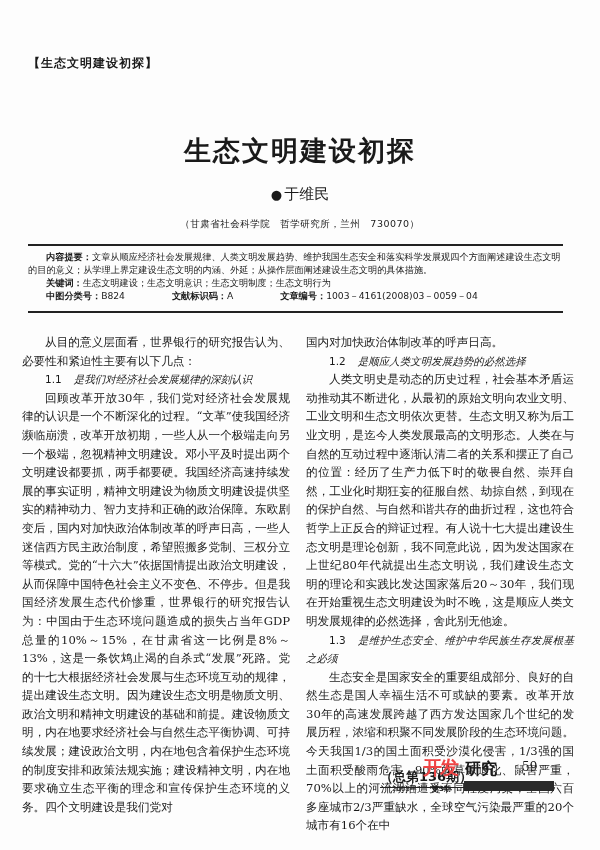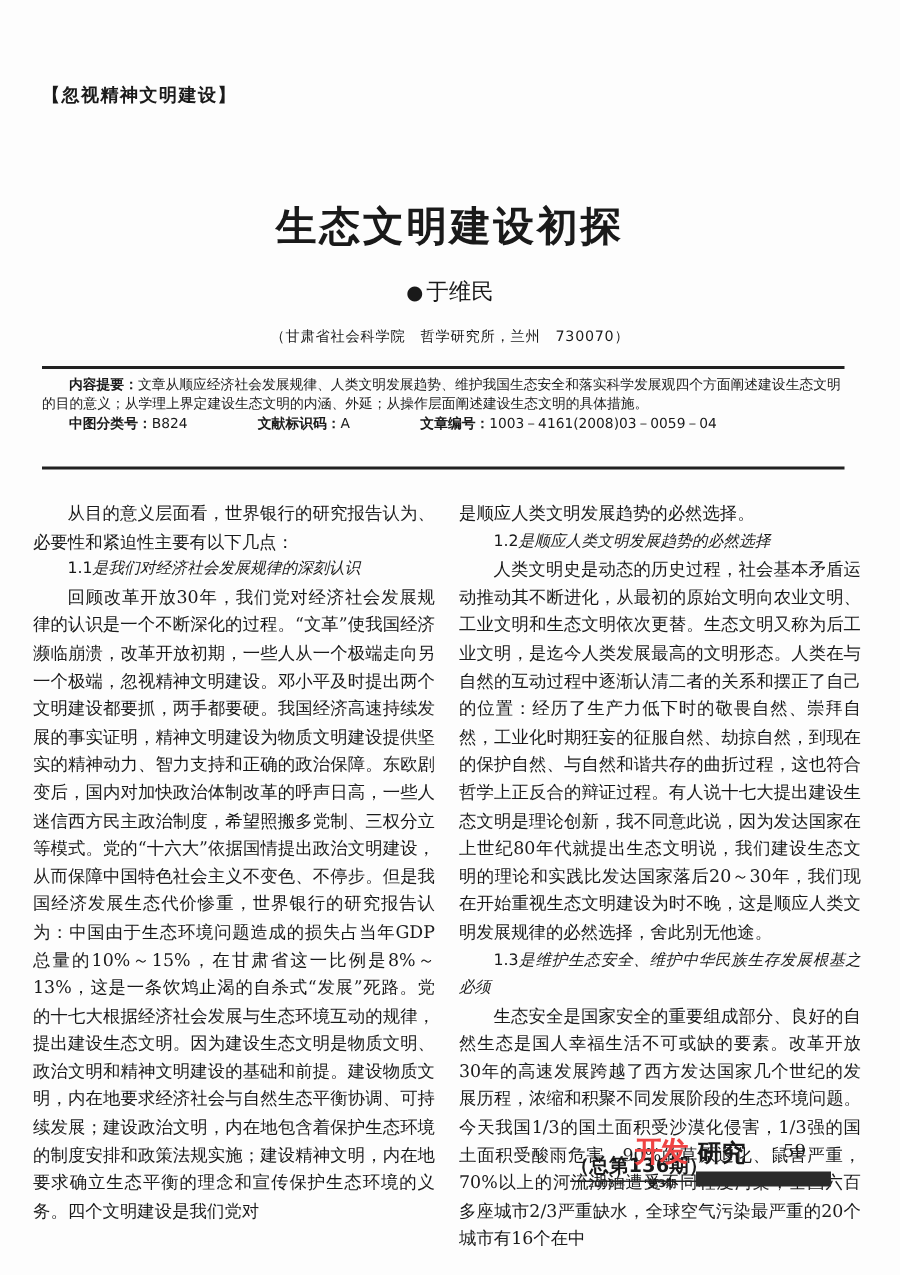--- a/index.html
+++ b/index.html
@@ -36,69 +36,70 @@
   .abstract-block b { font-weight: bold; }
   .meta-row span { margin-right: 22px; }
   .col {
     position: absolute; top: 333px; width: 268px; font-size: 11.6px; line-height: 18.6px;
     text-align: justify; font-family: "DejaVu Serif", serif;
   }
   .col p { margin: 0; text-indent: 23px; }
   .col p.noindent { text-indent: 0; }
   .col .h1 { font-weight: bold; font-family: "DejaVu Sans", sans-serif; font-size: 11px; }
   .col .h2 { font-style: italic; font-family: "DejaVu Sans", sans-serif; font-size: 10.5px; }
-  .col .h2 .num { font-style: normal; }
+  .col .h2 .num { font-style: normal; margin-right: 12px; }
   .left-col { left: 22px; }
   .right-col { left: 306px; }
   .footer {
     position: absolute; left: 380px; top: 755px; width: 190px; height: 40px;
     font-family: "DejaVu Sans", sans-serif;
   }
   .footer .total-issue { position: absolute; left: 0; top: 13px; font-size: 13px; font-weight: bold; border-bottom: 1px solid #222; padding-bottom: 1px; }
   .footer .logo-kai { position: absolute; left: 43px; top: 0; font-size: 19px; font-weight: bold; color: #ef4444; letter-spacing: -2px; }
   .footer .logo-yanjiu { position: absolute; left: 85px; top: 4px; font-size: 16px; font-weight: bold; font-family: "DejaVu Serif", serif; }
   .footer .page-num { position: absolute; left: 142px; top: 5px; font-size: 12px; font-family: "DejaVu Serif", serif; }
   .footer .year { position: absolute; left: 12px; top: 29px; font-size: 7px; }
   .footer .issue { position: absolute; left: 52px; top: 29px; font-size: 7px; font-weight: bold; }
   .footer .dark-bar { position: absolute; left: 84px; top: 26px; width: 90px; height: 10px; background: #2a2a2a; }
 </style>
 </head>
 <body>
 
-<div class="column-tag">【忽视精神文明建设】</div>
+<div class="column-tag">【生态文明建设初探】</div>
 
 <div class="title">生态文明建设初探</div>
 
 <div class="author">
   <span class="bullet">●</span><span>于维民</span>
 </div>
 
 <div class="affiliation">（甘肃省社会科学院　哲学研究所，兰州　730070）</div>
 
 <div class="rule" style="top:244px;"></div>
 
 <div class="abstract-block">
   <p class="indent"><b>内容提要：</b><span>文章从顺应经济社会发展规律、人类文明发展趋势、维护我国生态安全和落实科学发展观四个方面阐述建设生态文明的目的意义；从学理上界定建设生态文明的内涵、外延；从操作层面阐述建设生态文明的具体措施。</span></p>
+  <p class="indent"><b>关键词：</b><span>生态文明建设；生态文明意识；生态文明制度；生态文明行为</span></p>
   <p class="indent meta-row">
     <span><b>中图分类号：</b><span>B824</span></span>
     <span><b>文献标识码：</b><span>A</span></span>
     <span><b>文章编号：</b><span>1003－4161(2008)03－0059－04</span></span>
   </p>
 </div>
 
 <div class="rule" style="top:311px;"></div>
 
 <div class="col left-col">
   <p>从目的意义层面看，世界银行的研究报告认为、必要性和紧迫性主要有以下几点：</p>
   <p class="h2"><span class="num">1.1</span><span>是我们对经济社会发展规律的深刻认识</span></p>
   <p>回顾改革开放30年，我们党对经济社会发展规律的认识是一个不断深化的过程。“文革”使我国经济濒临崩溃，改革开放初期，一些人从一个极端走向另一个极端，忽视精神文明建设。邓小平及时提出两个文明建设都要抓，两手都要硬。我国经济高速持续发展的事实证明，精神文明建设为物质文明建设提供坚实的精神动力、智力支持和正确的政治保障。东欧剧变后，国内对加快政治体制改革的呼声日高，一些人迷信西方民主政治制度，希望照搬多党制、三权分立等模式。党的“十六大”依据国情提出政治文明建设，从而保障中国特色社会主义不变色、不停步。但是我国经济发展生态代价惨重，世界银行的研究报告认为：中国由于生态环境问题造成的损失占当年GDP总量的10%～15%，在甘肃省这一比例是8%～13%，这是一条饮鸩止渴的自杀式“发展”死路。党的十七大根据经济社会发展与生态环境互动的规律，提出建设生态文明。因为建设生态文明是物质文明、政治文明和精神文明建设的基础和前提。建设物质文明，内在地要求经济社会与自然生态平衡协调、可持续发展；建设政治文明，内在地包含着保护生态环境的制度安排和政策法规实施；建设精神文明，内在地要求确立生态平衡的理念和宣传保护生态环境的义务。四个文明建设是我们党对</p>
 </div>
 
 <div class="col right-col">
-  <p class="noindent">是顺应人类文明发展趋势的必然选择。</p>
+  <p class="noindent">国内对加快政治体制改革的呼声日高。</p>
   <p class="h2"><span class="num">1.2</span><span>是顺应人类文明发展趋势的必然选择</span></p>
   <p>人类文明史是动态的历史过程，社会基本矛盾运动推动其不断进化，从最初的原始文明向农业文明、工业文明和生态文明依次更替。生态文明又称为后工业文明，是迄今人类发展最高的文明形态。人类在与自然的互动过程中逐渐认清二者的关系和摆正了自己的位置：经历了生产力低下时的敬畏自然、崇拜自然，工业化时期狂妄的征服自然、劫掠自然，到现在的保护自然、与自然和谐共存的曲折过程，这也符合哲学上正反合的辩证过程。有人说十七大提出建设生态文明是理论创新，我不同意此说，因为发达国家在上世纪80年代就提出生态文明说，我们建设生态文明的理论和实践比发达国家落后20～30年，我们现在开始重视生态文明建设为时不晚，这是顺应人类文明发展规律的必然选择，舍此别无他途。</p>
   <p class="h2"><span class="num">1.3</span><span>是维护生态安全、维护中华民族生存发展根基之必须</span></p>
   <p>生态安全是国家安全的重要组成部分、良好的自然生态是国人幸福生活不可或缺的要素。改革开放30年的高速发展跨越了西方发达国家几个世纪的发展历程，浓缩和积聚不同发展阶段的生态环境问题。今天我国1/3的国土面积受沙漠化侵害，1/3强的国土面积受酸雨危害，90%的草原退化、鼠害严重，70%以上的河流湖泊遭受不同程度污染，全国六百多座城市2/3严重缺水，全球空气污染最严重的20个城市有16个在中</p>
 </div>
 
 <div class="footer">
   <span class="total-issue">（总第136期）</span>
   <span class="logo-kai">开发</span>
   <span class="logo-yanjiu">研究</span>

